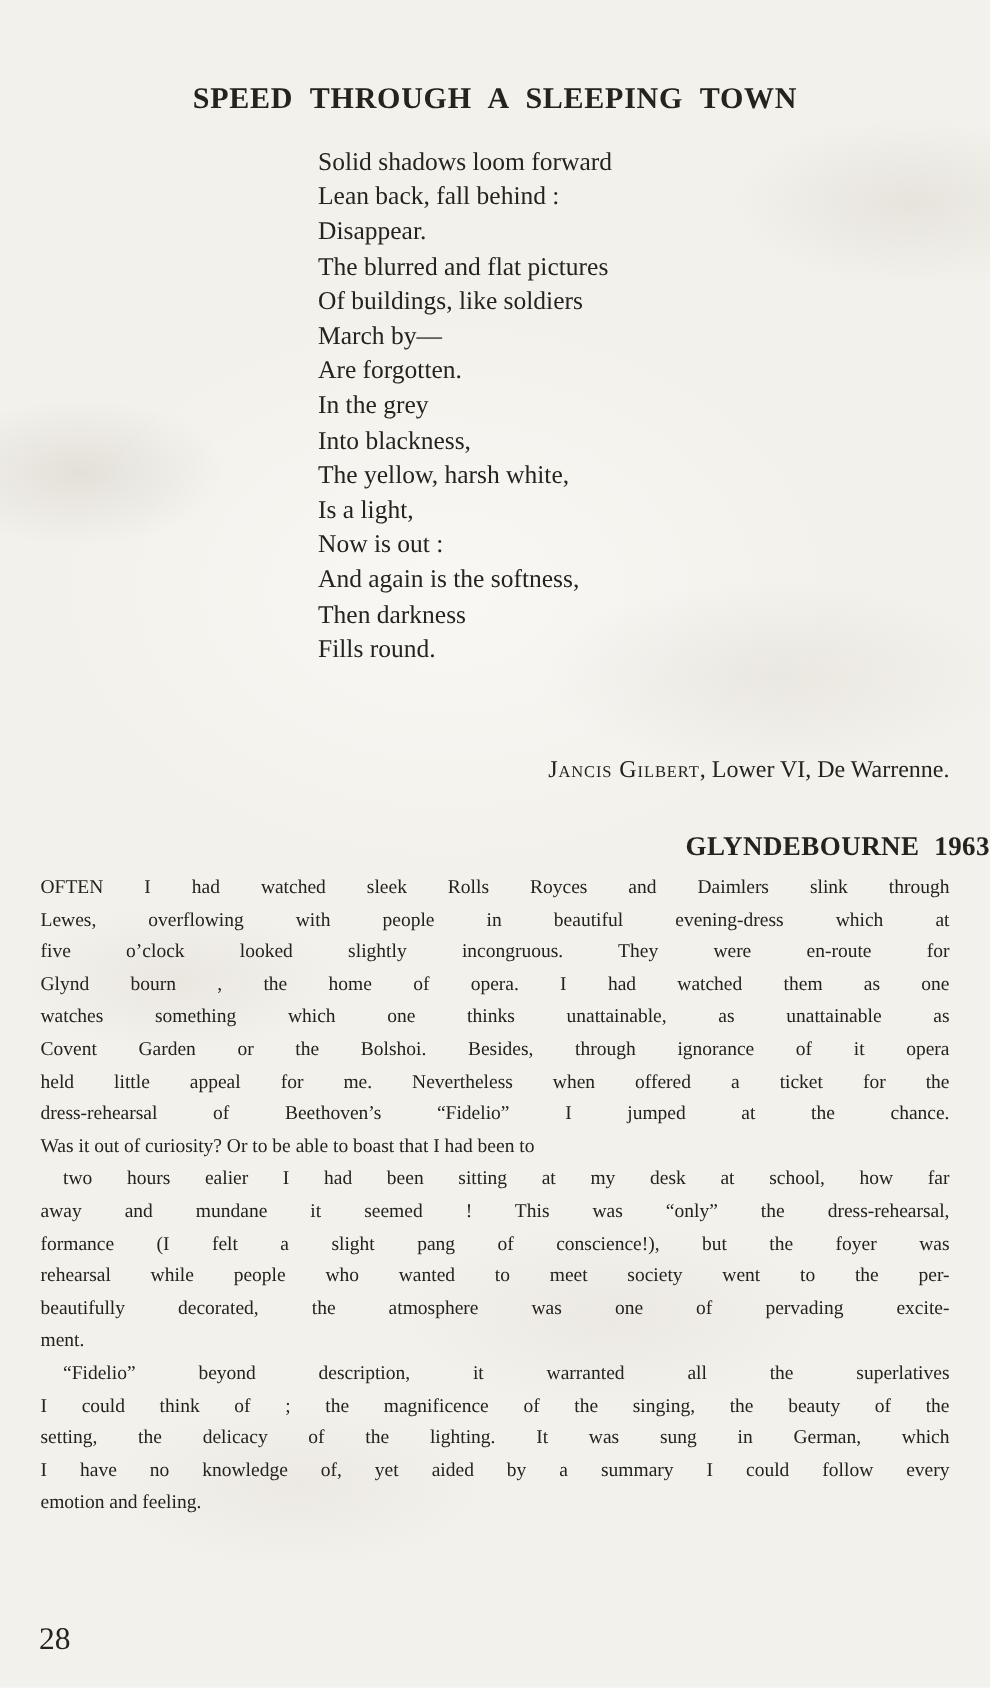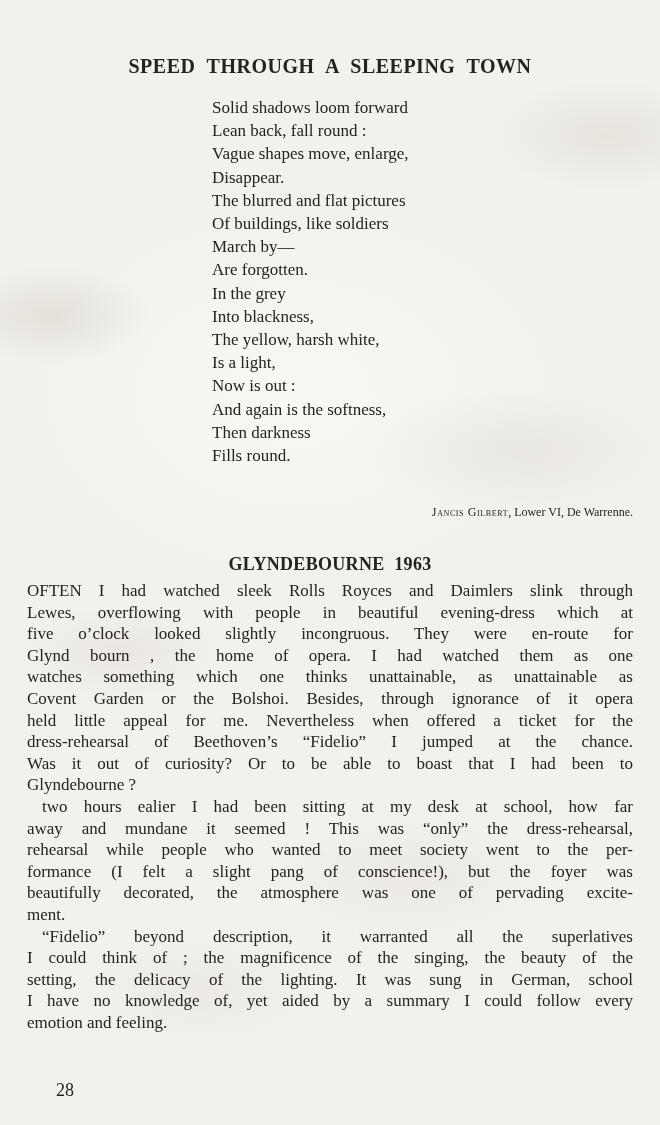--- a/index.html
+++ b/index.html
@@ -26,64 +26,62 @@
     font-size: 20px; font-weight: 700;
     letter-spacing: 0.5px; word-spacing: 6px;
   }
   .poem {
     position: absolute; top: 96px; left: 212px;
     font-size: 17px; line-height: 23.2px;
   }
   .attribution {
     position: absolute; top: 505px; left: 27px; right: 27px;
     text-align: right;
-    font-size: 12px;
+    font-size: 16px;
   }
   .sc { font-variant: small-caps; letter-spacing: 0.6px; }
   .essay-title {
     position: absolute; top: 554px; left: 0; right: 0;
-    text-align: center;
+    text-align: right;
     font-size: 18px; font-weight: 700;
     letter-spacing: 0.3px; word-spacing: 5px;
   }
   .essay-body {
     position: absolute; top: 580px; left: 27px; width: 606px;
-    font-size: 17px;
+    font-size: 13px;
   }
   .jline {
     line-height: 21.6px;
     text-align: justify;
     -moz-text-align-last: justify;
     text-align-last: justify;
   }
   .para .jline:last-child {
     -moz-text-align-last: left;
     text-align-last: left;
   }
   .para.indent .jline:first-of-type { text-indent: 15px; }
   .page-number {
     position: absolute; top: 1080px; left: 26px;
-    font-size: 18px;
-    margin-left: 30px;
+    font-size: 21px;
   }
 </style>
 </head>
 <body>
 
 <div id="paper">
 
   <div class="poem-title">SPEED THROUGH A SLEEPING TOWN</div>
 
   <div class="poem">
 
       <div class="poem-line">Solid shadows loom forward</div>
 
-      <div class="poem-line">Lean back, fall round :</div>
+      <div class="poem-line">Lean back, fall behind :</div>
 
-      <div class="poem-line">Vague shapes move, enlarge,</div>
 
       <div class="poem-line">Disappear.</div>
 
       <div class="poem-line">The blurred and flat pictures</div>
 
       <div class="poem-line">Of buildings, like soldiers</div>
 
       <div class="poem-line">March by—</div>
 
       <div class="poem-line">Are forgotten.</div>
@@ -124,45 +122,44 @@
         <div class="jline">watches something which one thinks unattainable, as unattainable as</div>
 
         <div class="jline">Covent Garden or the Bolshoi. Besides, through ignorance of it opera</div>
 
         <div class="jline">held little appeal for me. Nevertheless when offered a ticket for the</div>
 
         <div class="jline">dress-rehearsal of Beethoven’s “Fidelio” I jumped at the chance.</div>
 
         <div class="jline">Was it out of curiosity? Or to be able to boast that I had been to</div>
 
-        <div class="jline">Glyndebourne ?</div>
       </div>
     <div class="para indent">
 
 
         <div class="jline">two hours ealier I had been sitting at my desk at school, how far</div>
 
         <div class="jline">away and mundane it seemed ! This was “only” the dress-rehearsal,</div>
 
 
+        <div class="jline">formance (I felt a slight pang of conscience!), but the foyer was</div>
+
         <div class="jline">rehearsal while people who wanted to meet society went to the per-</div>
-
-        <div class="jline">formance (I felt a slight pang of conscience!), but the foyer was</div>
 
         <div class="jline">beautifully decorated, the atmosphere was one of pervading excite-</div>
 
         <div class="jline">ment.</div>
       </div>
     <div class="para indent">
 
         <div class="jline">“Fidelio” beyond description, it warranted all the superlatives</div>
 
         <div class="jline">I could think of ; the magnificence of the singing, the beauty of the</div>
 
-        <div class="jline">setting, the delicacy of the lighting. It was sung in German, school</div>
+        <div class="jline">setting, the delicacy of the lighting. It was sung in German, which</div>
 
         <div class="jline">I have no knowledge of, yet aided by a summary I could follow every</div>
 
         <div class="jline">emotion and feeling.</div>
       </div>
   </div>
 
   <div class="page-number">28</div>
 
 </div>

